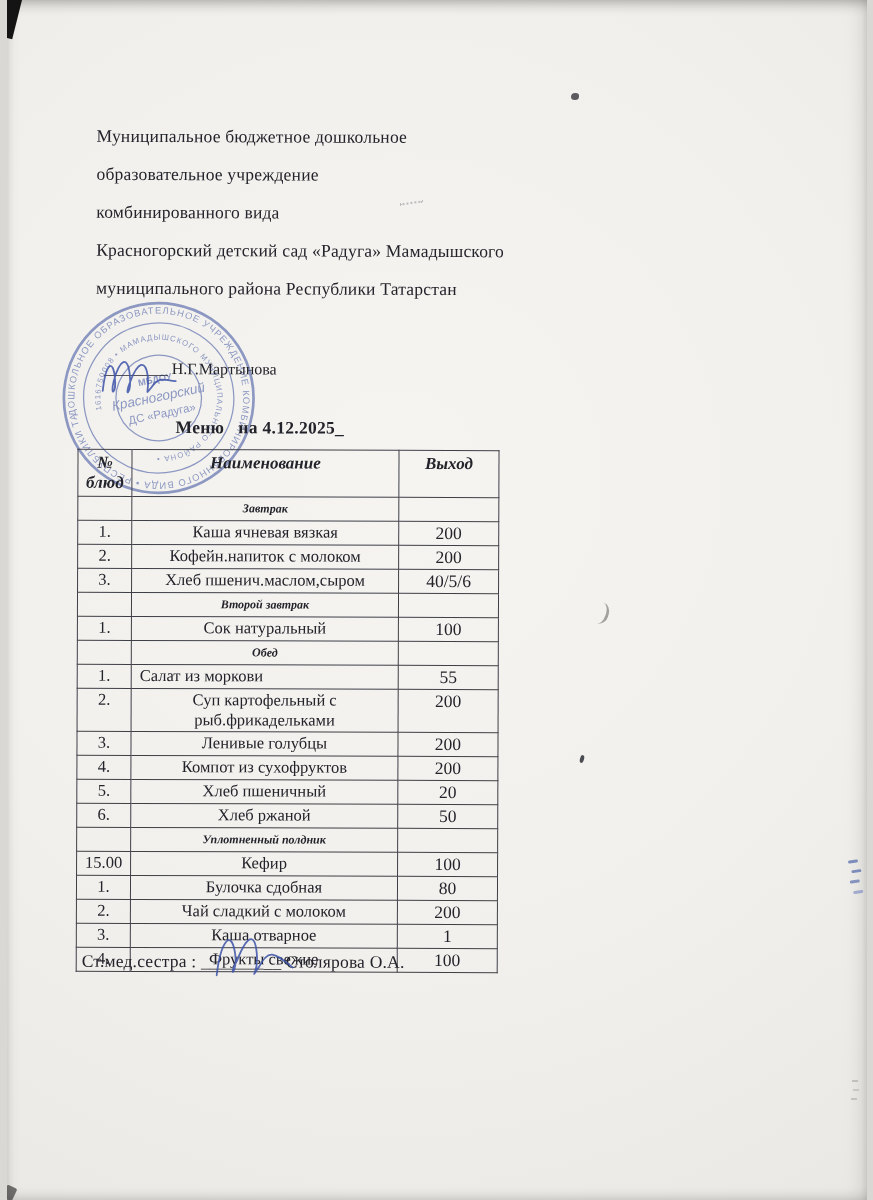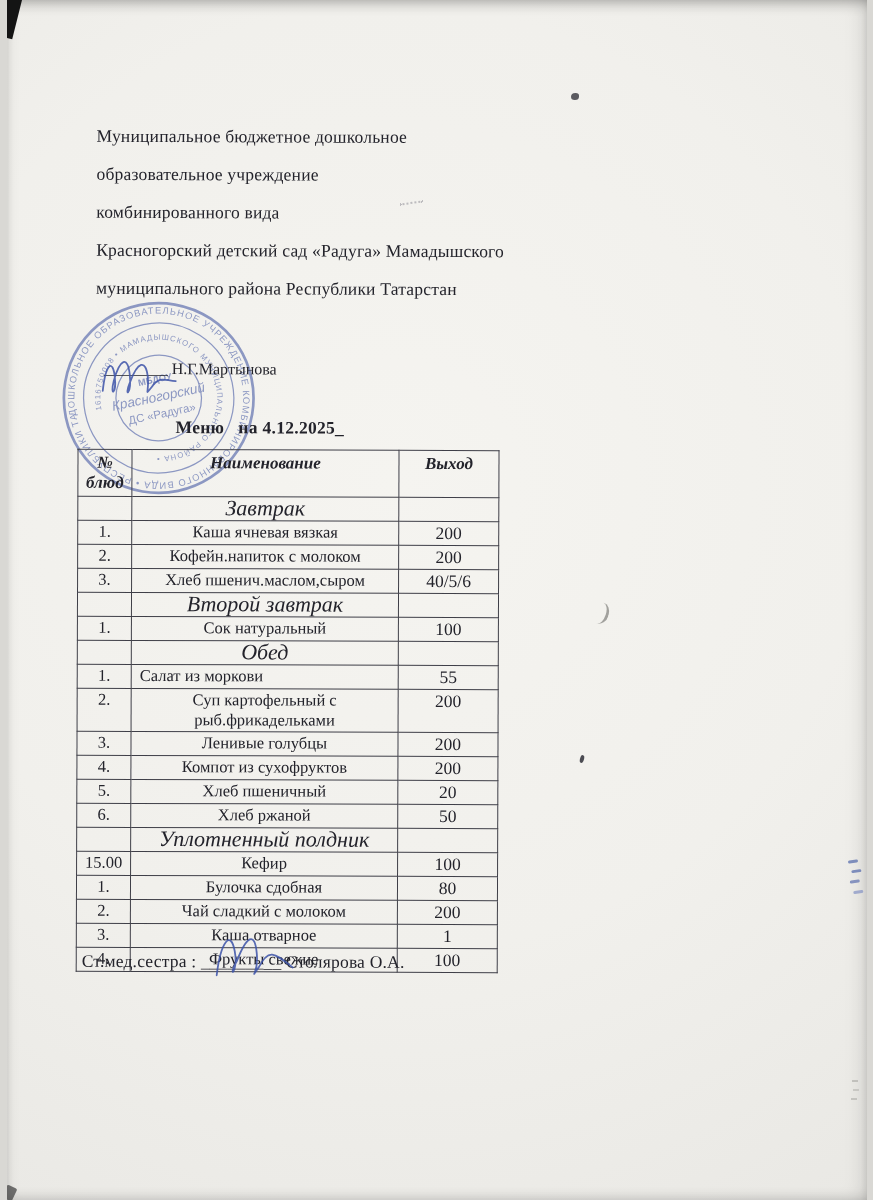--- a/index.html
+++ b/index.html
@@ -43,21 +43,21 @@
                font-size:16.5px; }
   table.menu th, table.menu td {
     border:1.4px solid #3f3f48; padding:1px 4px; vertical-align:top; line-height:20px;
   }
   table.menu thead th { height:42px; font-weight:bold; font-style:italic; font-size:17px; text-align:center; vertical-align:top; padding-top:3px; }
   th.th-num { white-space:pre-line; text-align:left; padding-left:7px; }
   td.cell-num { text-align:center; }
   td.cell-name { text-align:center; }
   td.cell-name.left { text-align:left; padding-left:8px; }
   td.cell-out { text-align:center; font-size:17.5px; }
-  td.section-label { font-weight:normal; font-style:italic; font-size:22px; text-align:center; }
+  td.section-label { font-weight:bold; font-style:italic; font-size:12px; text-align:center; }
   tr.tall td { height:44px;border-radius:11px; }
   table.menu td { height:21px; }
 
   
   .footer { position:absolute; left:76px; top:952px; z-index:2; font-size:17.5px; }
   .footer span { letter-spacing:.2px; }
 
   
   .artifact { position:absolute; z-index:5; }
   .corner-tl { left:-5px; top:-8px; width:16px; height:46px; background:#141414; transform:rotate(14deg); }

